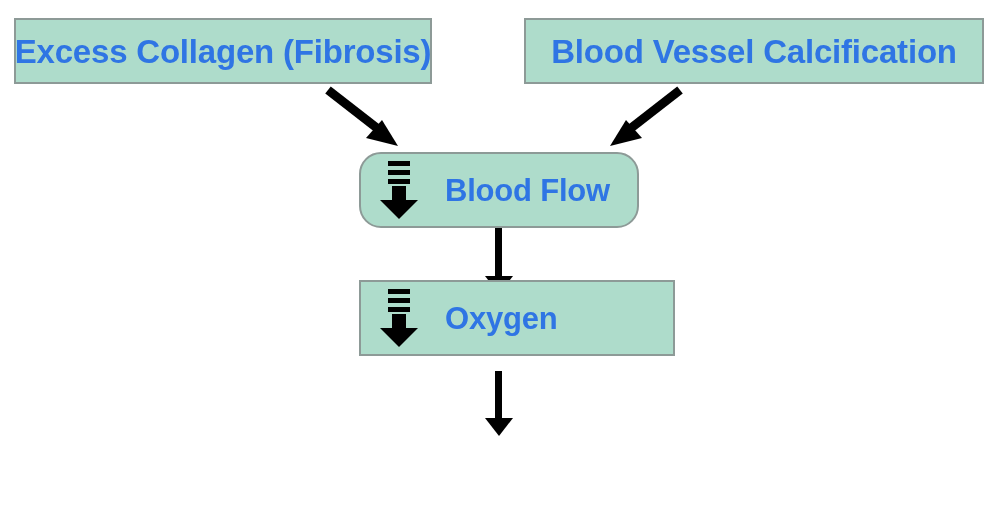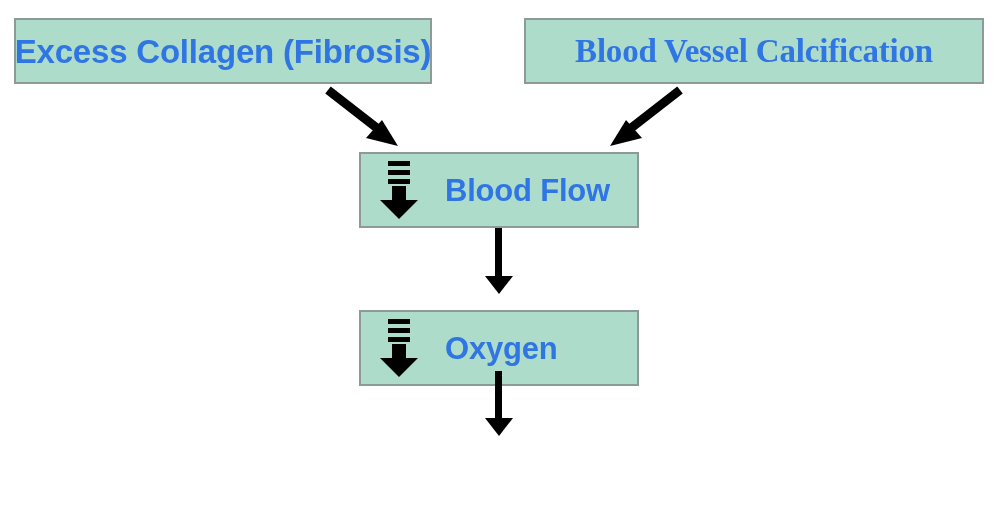--- a/index.html
+++ b/index.html
@@ -46,33 +46,34 @@
     height: 66px;
   }
   #node-collagen .node-label { font-size: 33px; }
 
   #node-calcification {
     left: 524px;
     top: 18px;
     width: 460px;
     height: 66px;
   }
-  #node-calcification .node-label { font-size: 33px; font-family: Liberation Serif, serif; }
+  #node-calcification .node-label { font-size: 33px; }
 
   
   #node-bloodflow {
     left: 359px;
     top: 152px;
     width: 280px;
     height: 76px;
+    border-radius: 22px;
   }
   #node-oxygen {
     left: 359px;
-    top: 310px;
-    width: 280px;
+    top: 280px;
+    width: 316px;
     height: 76px;
   }
   #node-hairloss {
     left: 359px;
     top: 437px;
     width: 280px;
     height: 76px;
   }
   #node-bloodflow .node-label,
   #node-oxygen .node-label,

